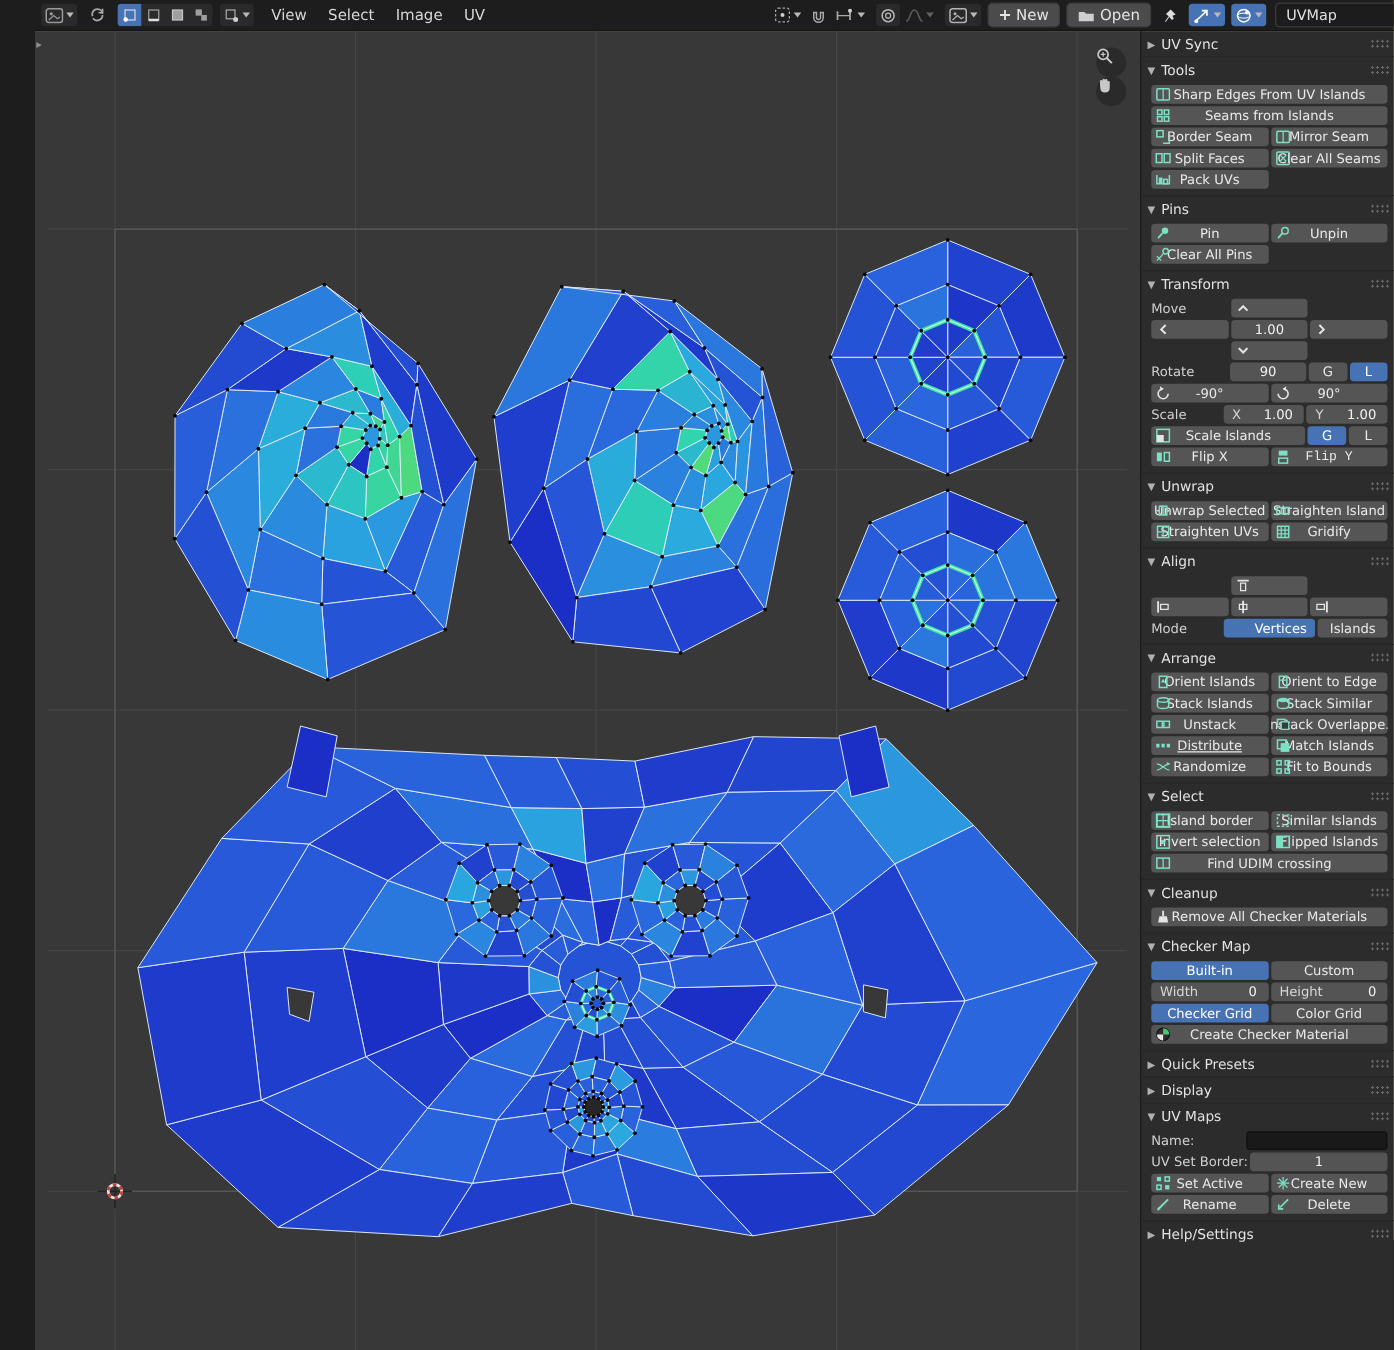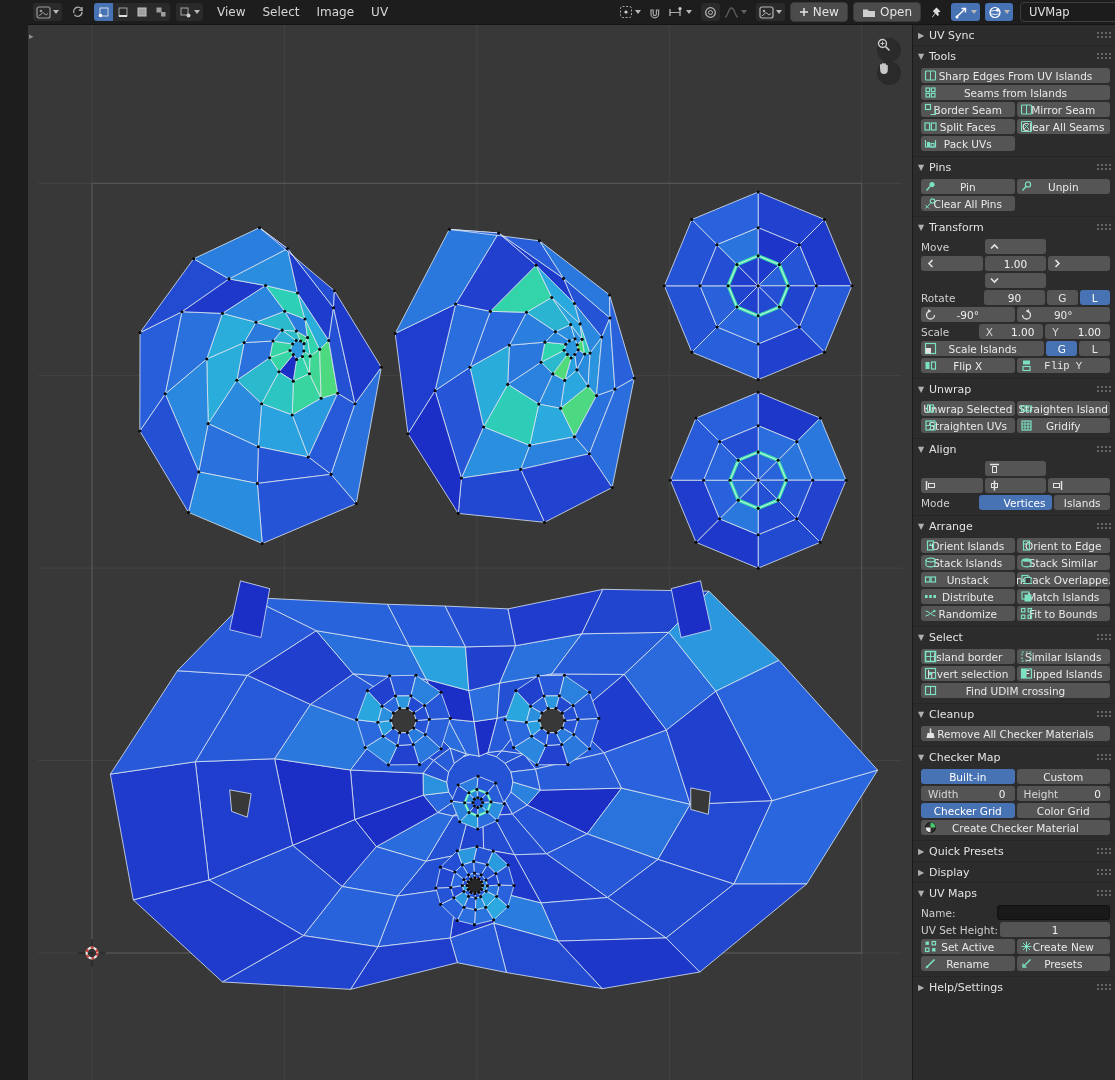--- a/index.html
+++ b/index.html
@@ -1329,21 +1329,21 @@
                 <span class="ic">
                   <svg width="13" height="13" viewBox="0 0 13 13">
                     <rect x="2" y="2.5" width="6" height="6" fill="none" stroke="#7ce0c3" stroke-width="1.2"></rect>
                     <rect x="5" y="4.5" width="6" height="6" fill="#3a3a3a" stroke="#7ce0c3"></rect>
                   </svg>
                 </span>
                 <span>Unstack Overlappe...</span>
               </div>
             </div>
             <div class="row">
-              <div class="c-btn" style="flex: 1 1 0%;">
+              <div class="c-btn" style="flex: 1 1 0%; text-decoration: underline;">
                 <span class="ic">
                   <svg width="13" height="13" viewBox="0 0 13 13">
                     <rect x="1" y="5" width="2.6" height="3" fill="#7ce0c3"></rect>
                     <rect x="5.2" y="5" width="2.6" height="3" fill="#7ce0c3"></rect>
                     <rect x="9.4" y="5" width="2.6" height="3" fill="#7ce0c3"></rect>
                   </svg>
                 </span>
                 <span>Distribute</span>
               </div>
               <div class="c-btn" style="flex: 1 1 0%;">
@@ -1527,21 +1527,21 @@
             <span class="pchev">▼</span>
             <span class="ptitle">UV Maps</span>
             <span class="pdots"></span>
           </div>
           <div class="pbody">
             <div class="row">
               <div class="c-lab" style="flex: 2 1 0%;">Name:</div>
               <div class="c-dark" style="flex: 3 1 0%;"></div>
             </div>
             <div class="row">
-              <div class="c-lab" style="flex: 2 1 0%;">UV Set Height:</div>
+              <div class="c-lab" style="flex: 2 1 0%;">UV Set Border:</div>
               <div class="c-field" style="flex: 3 1 0%;">
                 <span>1</span>
               </div>
             </div>
             <div class="row">
               <div class="c-btn" style="flex: 1 1 0%;">
                 <span class="ic">
                   <svg width="13" height="13" viewBox="0 0 13 13">
                     <rect x="1.5" y="1.5" width="3.4" height="3.4" fill="#7ce0c3"></rect>
                     <rect x="8.1" y="1.5" width="3.4" height="3.4" fill="none" stroke="#7ce0c3" stroke-width="1.2"></rect>
@@ -1573,21 +1573,21 @@
                 </span>
                 <span>Rename</span>
               </div>
               <div class="c-btn" style="flex: 1 1 0%;">
                 <span class="ic">
                   <svg width="13" height="13" viewBox="0 0 13 13">
                     <path d="M10.5 2.5 L4 9" stroke="#7ce0c3" stroke-width="1.4" fill="none"></path>
                     <path d="M3 6.5 L3 10 L6.5 10" fill="none" stroke="#7ce0c3" stroke-width="1.4"></path>
                   </svg>
                 </span>
-                <span>Presets</span>
+                <span>Delete</span>
               </div>
             </div>
           </div>
         </div>
         <div class="panel">
           <div class="phead">
             <span class="pchev">▶</span>
             <span class="ptitle">Help/Settings</span>
             <span class="pdots"></span>
           </div>

